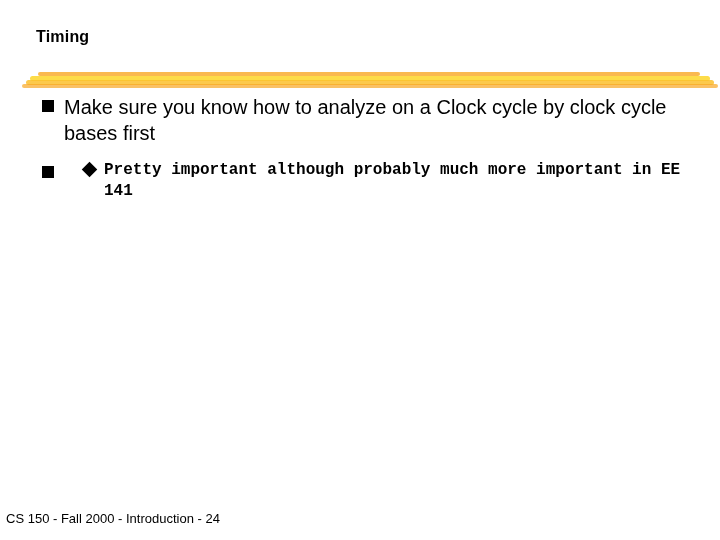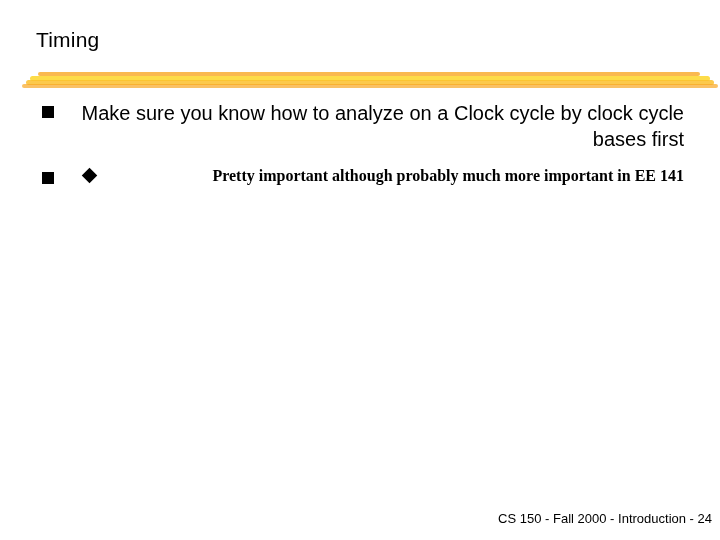--- a/index.html
+++ b/index.html
@@ -1,32 +1,32 @@
 <!DOCTYPE html>
 <html><head>
 <meta charset="utf-8">
 <style>
   * { margin: 0; padding: 0; box-sizing: border-box; }
   html, body { width: 720px; height: 540px; background: #fff; font-family: Verdana, Geneva, sans-serif; color: #000; }
   .slide { position: relative; width: 720px; height: 540px; padding: 28px 36px 0 36px; }
   .title-wrap { position: relative; margin-bottom: 48px; }
-  .title { font-family: Verdana, Geneva, sans-serif; font-size: 21px; font-weight: 400; letter-spacing: 0.2px; }
+  .title { font-family: Verdana, Geneva, sans-serif; font-size: 16px; font-weight: 700; letter-spacing: 0.2px; }
   .underline { position: absolute; left: -36px; right: -36px; top: 44px; height: 20px; }
   .underline .stroke { position: absolute; left: 0; right: 0; height: 6px; border-radius: 6px; opacity: 0.9; }
   .underline .s1 { top: 0;  left: 38px; right: 20px; height: 4px; background: #f9a825; opacity: 0.8; filter: blur(0.5px); }
   .underline .s2 { top: 4px; left: 30px; right: 10px; height: 5px; background: #fdd835; opacity: 0.9; }
   .underline .s3 { top: 8px; left: 26px; right: 6px;  height: 5px; background: #fbc02d; opacity: 0.85; }
   .underline .s4 { top: 12px; left: 22px; right: 2px; height: 4px; background: #f9a825; opacity: 0.7; filter: blur(0.5px); }
   .bullets { list-style: none; padding-left: 4px; }
-  .bullets > li { position: relative; padding-left: 24px; font-size: 20px; line-height: 1.3; margin-bottom: 14px; font-family: "Trebuchet MS", Verdana, sans-serif; text-align: right; }
+  .bullets > li { position: relative; padding-left: 24px; font-size: 20px; line-height: 1.3; margin-bottom: 14px; font-family: "Trebuchet MS", Verdana, sans-serif; }
   .bullets > li::before { content: ""; position: absolute; left: 2px; top: 6px; width: 12px; height: 12px; background: #000; }
   .sub { list-style: none; padding-left: 20px; margin-top: 6px; }
-  .sub > li { position: relative; padding-left: 20px; font-size: 16px; font-weight: 700; line-height: 1.3; font-family: Liberation Serif, serif; }
+  .sub > li { position: relative; padding-left: 20px; font-size: 16px; font-weight: 700; line-height: 1.3; font-family: Liberation Mono, monospace; }
   .sub > li::before { content: ""; position: absolute; left: 0; top: 4px; width: 11px; height: 11px; background: #000; transform: rotate(45deg); }
-  .footer { position: absolute; left: 0; right: 8px; bottom: 14px; text-align: right; font-size: 13px; font-family: "Trebuchet MS", Verdana, sans-serif; padding-left: 6px; }
+  .footer { position: absolute; left: 0; right: 0; bottom: 14px; text-align: left; font-size: 13px; font-family: "Trebuchet MS", Verdana, sans-serif; padding-left: 6px; }
 </style>
 </head>
 <body>
 
 <div class="slide">
   <div class="title-wrap">
     <h1 class="title">Timing</h1>
     <div class="underline">
       <div class="stroke s1"></div>
       <div class="stroke s2"></div>

